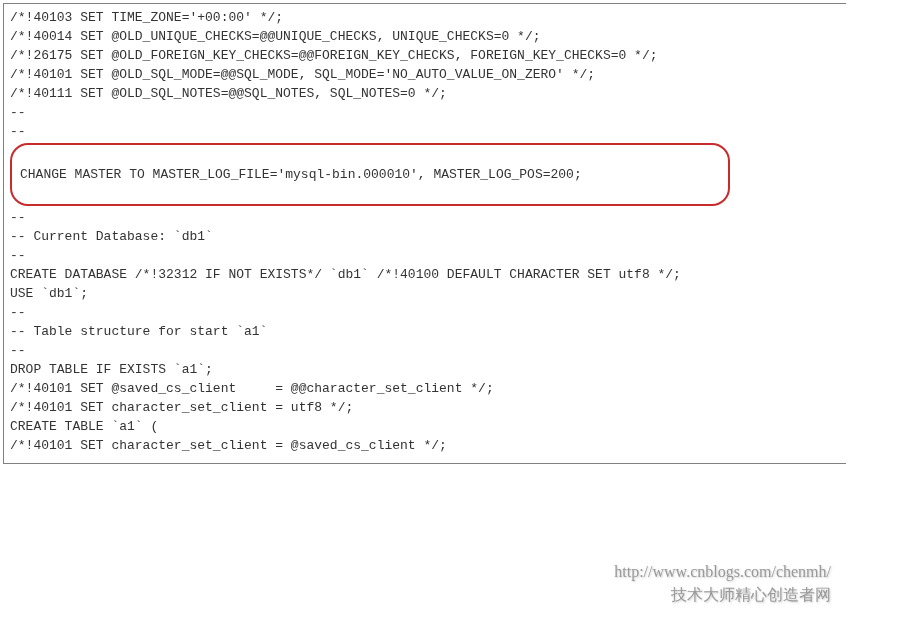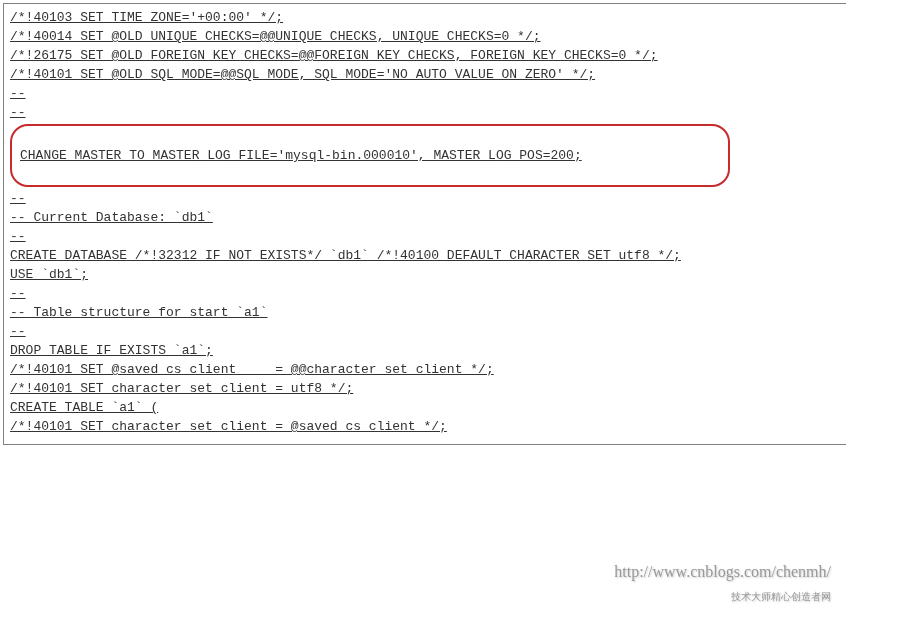--- a/index.html
+++ b/index.html
@@ -45,32 +45,32 @@
     pointer-events: none;
     text-align: right;
     line-height: 1.4;
     margin-left: 32px;
   }
   .container {
     position: relative;
     width: 846px;
     height: 621px;
     overflow: hidden;
-    text-decoration: underline;
   }
 </style>
 </head>
 <body>
 
 <div class="container">
   <div class="outer-border">
     <pre>/*!40103 SET TIME_ZONE='+00:00' */;</pre>
     <pre>/*!40014 SET @OLD_UNIQUE_CHECKS=@@UNIQUE_CHECKS, UNIQUE_CHECKS=0 */;</pre>
     <pre>/*!26175 SET @OLD_FOREIGN_KEY_CHECKS=@@FOREIGN_KEY_CHECKS, FOREIGN_KEY_CHECKS=0 */;</pre>
     <pre>/*!40101 SET @OLD_SQL_MODE=@@SQL_MODE, SQL_MODE='NO_AUTO_VALUE_ON_ZERO' */;</pre>
+    <pre>/*!40111 SET @OLD_SQL_NOTES=@@SQL_NOTES, SQL_NOTES=0 */;</pre>
     <pre></pre>
     <pre>--</pre>
     <pre>--</pre>
     <pre></pre>
     <div class="highlight-box">
       <pre>CHANGE MASTER TO MASTER_LOG_FILE='mysql-bin.000010', MASTER_LOG_POS=200;</pre>
     </div>
     <pre></pre>
     <pre>--</pre>
     <pre>-- Current Database: `db1`</pre>
@@ -86,15 +86,15 @@
     <pre></pre>
     <pre>DROP TABLE IF EXISTS `a1`;</pre>
     <pre>/*!40101 SET @saved_cs_client     = @@character_set_client */;</pre>
     <pre>/*!40101 SET character_set_client = utf8 */;</pre>
     <pre>CREATE TABLE `a1` (</pre>
     <pre>/*!40101 SET character_set_client = @saved_cs_client */;</pre>
   </div>
 
   <div class="watermark">
     <span>http://www.cnblogs.com/chenmh/</span><br>
-    <span style="font-size:10px;">技术大师精心创造者网</span>
+    <span style="font-size:16px;">技术大师精心创造者网</span>
   </div>
 </div>
 
 </body></html>

